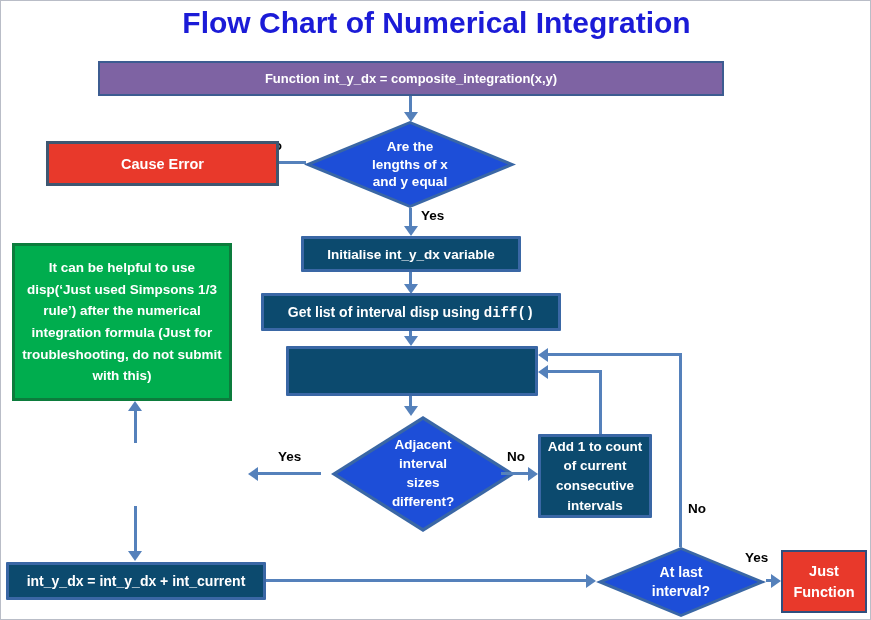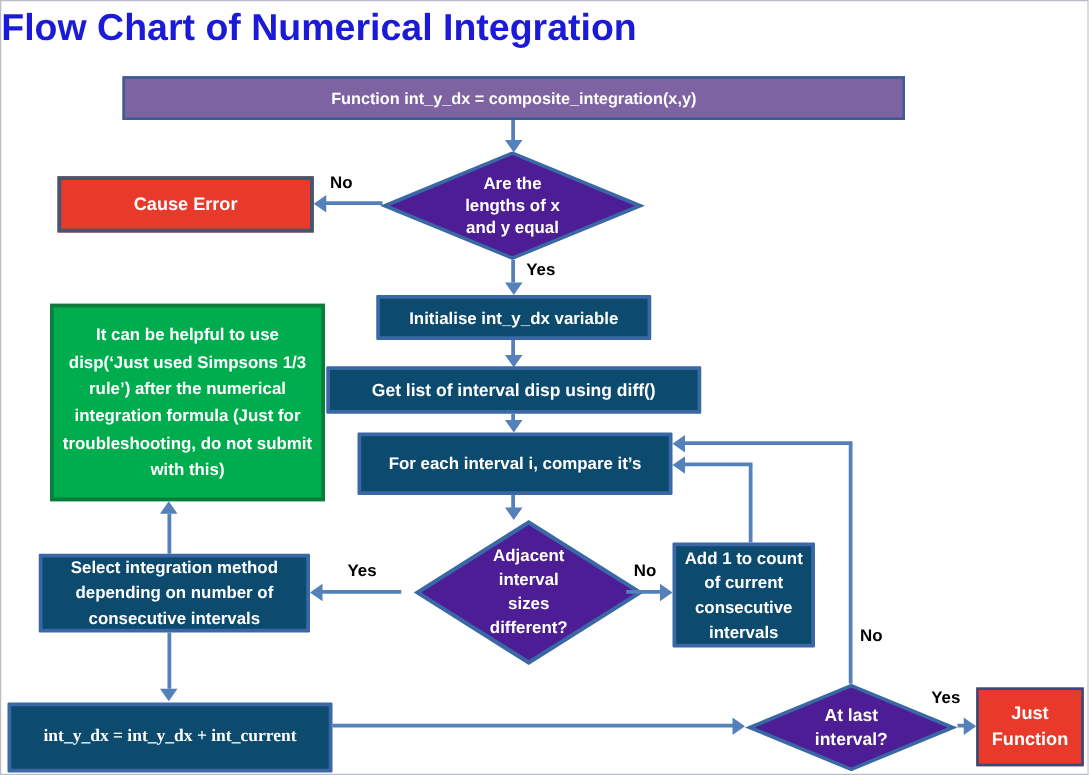--- a/index.html
+++ b/index.html
@@ -12,21 +12,21 @@
     height: 620px;
     background: #ffffff;
     border: 1px solid #b9bdc7;
     overflow: hidden;
   }
 
   .title {
     position: absolute;
     left: 0; top: 5px;
     width: 871px;
-    text-align: left;
+    text-align: center;
     font-size: 30px;
     font-weight: bold;
     color: #1b1bd7;
     letter-spacing: 0px;
   }
 
   .box {
     position: absolute;
     display: flex;
     flex-direction: column;
@@ -45,21 +45,21 @@
 
   .diamond { position: absolute; }
   .d-outer {
     position: absolute; inset: 0;
     clip-path: polygon(50% 0, 100% 50%, 50% 100%, 0 50%);
     background: #3a67a5;
   }
   .d-inner {
     position: absolute;
     clip-path: polygon(50% 0, 100% 50%, 50% 100%, 0 50%);
-    background: #4c1d95;
+    background: #1d4ed8;
     display: flex; flex-direction: column;
     align-items: center; justify-content: center;
     color: #fff; font-weight: bold; text-align: center;
   }
 
   .hline, .vline { position: absolute; background: #5581bb; }
   .hline { height: 3px; }
   .vline { width: 3px; }
   .ah { position: absolute; width: 0; height: 0; }
   .ah-down  { border-left: 7px solid transparent; border-right: 7px solid transparent; border-top: 10px solid #5581bb; }
@@ -67,31 +67,31 @@
   .ah-left  { border-top: 7px solid transparent; border-bottom: 7px solid transparent; border-right: 10px solid #5581bb; }
   .ah-right { border-top: 7px solid transparent; border-bottom: 7px solid transparent; border-left: 10px solid #5581bb; }
 
   .elabel {
     position: absolute;
     font-weight: bold;
     font-size: 13.5px;
     color: #000000;
   }
 
-  .mono { font-family: Liberation Sans, sans-serif; }
+  .mono { font-family: Liberation Mono, monospace; }
 
   #start { left: 97px; top: 60px; width: 626px; height: 35px; background: #7e63a3; border: 2.5px solid #3d5c91; font-size: 13px; font-weight: 600; }
-  #cause-error { left: 45px; top: 140px; width: 205px; height: 45px; background: #e8392b; border: 3px solid #3f5771; font-size: 14.5px; font-weight: 600; }
+  #cause-error { left: 45px; top: 140px; width: 233px; height: 45px; background: #e8392b; border: 3px solid #3f5771; font-size: 14.5px; font-weight: 600; }
   #initialise { left: 300px; top: 235px; width: 220px; height: 36px; }
   #get-intervals { left: 260px; top: 292px; width: 300px; height: 38px; font-size: 14px; }
   #compare { left: 285px; top: 345px; width: 252px; height: 50px; line-height: 1.45; }
   #add-count { left: 537px; top: 433px; width: 114px; height: 84px; line-height: 1.45; padding: 2px; }
   #select-method { left: 30px; top: 442px; width: 217px; height: 63px; line-height: 1.5; }
-  #note { left: 39px; top: 242px; width: 220px; height: 158px; background: #00ad4e; border: 3px solid #0c7c3c; font-size: 13.5px; font-weight: 600; line-height: 1.6; padding: 0 6px; }
-  #accumulate { left: 5px; top: 561px; width: 260px; height: 56px; font-size: 14px; font-family: Liberation Serif, serif; }
+  #note { left: 11px; top: 242px; width: 220px; height: 158px; background: #00ad4e; border: 3px solid #0c7c3c; font-size: 13.5px; font-weight: 600; line-height: 1.6; padding: 0 6px; }
+  #accumulate { left: 5px; top: 561px; width: 260px; height: 38px; font-size: 14px; }
   #exit { left: 780px; top: 549px; width: 86px; height: 63px; background: #e8392b; border: 2.5px solid #2f4e7d; font-size: 14.5px; font-weight: 600; line-height: 1.4; }
 
   #d1 { left: 303px; top: 120px; width: 212px; height: 87px; }
   #d1 .d-inner { inset: 3px 8px; font-size: 13.5px; line-height: 1.3; }
   #d2 { left: 330px; top: 415px; width: 184px; height: 116px; }
   #d2 .d-inner { inset: 4px 6px; font-size: 13.5px; line-height: 1.4; }
   #d3 { left: 595px; top: 546px; width: 170px; height: 70px; }
   #d3 .d-inner { inset: 3px 8px; font-size: 14px; line-height: 1.35; }
 </style>
 </head>
@@ -139,23 +139,20 @@
   <div class="box blue" id="get-intervals">
     <span>
       <span>Get list of interval disp using </span><span class="mono">diff()</span>
     </span>
   </div>
 
   <div class="vline" style="left:408px; top:330px; height:6px;"></div>
   <div class="ah ah-down" style="left:403px; top:335px;"></div>
 
   <div class="box blue" id="compare">
-    <span>
-      <span>For each interval </span><span class="mono">i</span><span>, compare it’s</span>
-    </span>
   </div>
 
   <div class="vline" style="left:408px; top:395px; height:11px;"></div>
   <div class="ah ah-down" style="left:403px; top:405px;"></div>
 
   <div class="diamond" id="d2">
     <div class="d-outer"></div>
     <div class="d-inner">
       <span>Adjacent</span>
       <span>interval</span>
@@ -178,23 +175,20 @@
 
   <div class="vline" style="left:598px; top:371px; height:62px;"></div>
   <div class="hline" style="left:545px; top:369px; width:56px;"></div>
   <div class="ah ah-left" style="left:537px; top:364px;"></div>
 
   <div class="vline" style="left:678px; top:354px; height:192px;"></div>
   <div class="hline" style="left:545px; top:352px; width:136px;"></div>
   <div class="ah ah-left" style="left:537px; top:347px;"></div>
   <div class="elabel" style="left:687px; top:500px;">No</div>
 
-  <div class="box blue" id="select-method">
-    <span>Select integration method depending on number of consecutive intervals</span>
-  </div>
 
   <div class="vline" style="left:133px; top:410px; height:32px;"></div>
   <div class="ah ah-up" style="left:127px; top:400px;"></div>
 
   <div class="box" id="note">
     <span>It can be helpful to use disp(‘Just used Simpsons 1/3 rule’) after the numerical integration formula (Just for troubleshooting, do not submit with this)</span>
   </div>
 
   <div class="vline" style="left:133px; top:505px; height:45px;"></div>
   <div class="ah ah-down" style="left:127px; top:550px;"></div>

